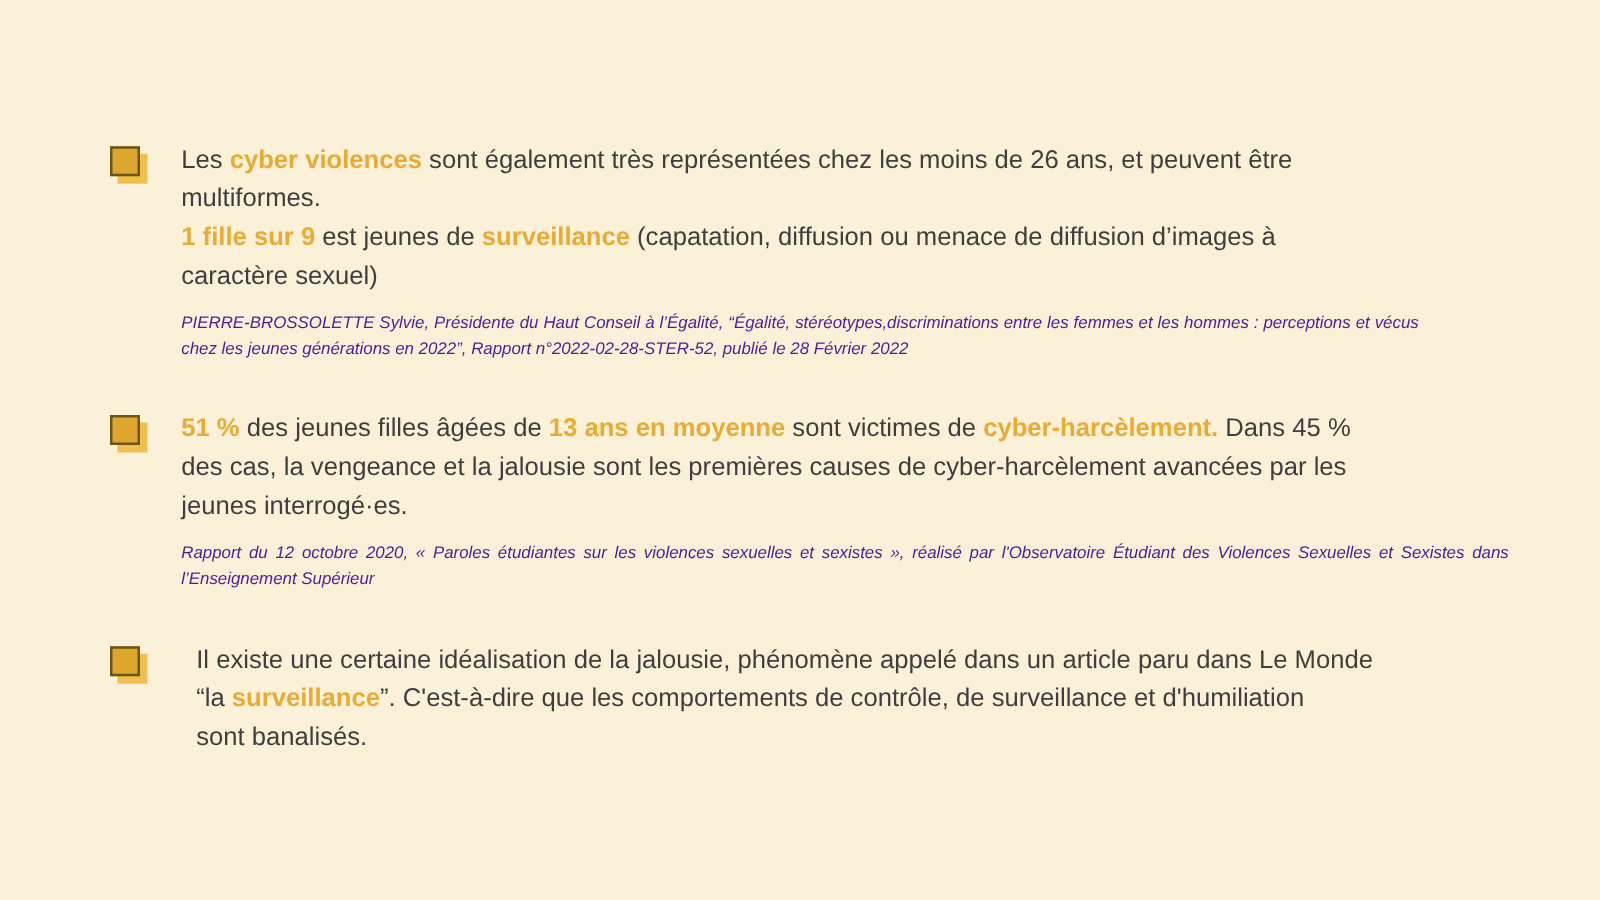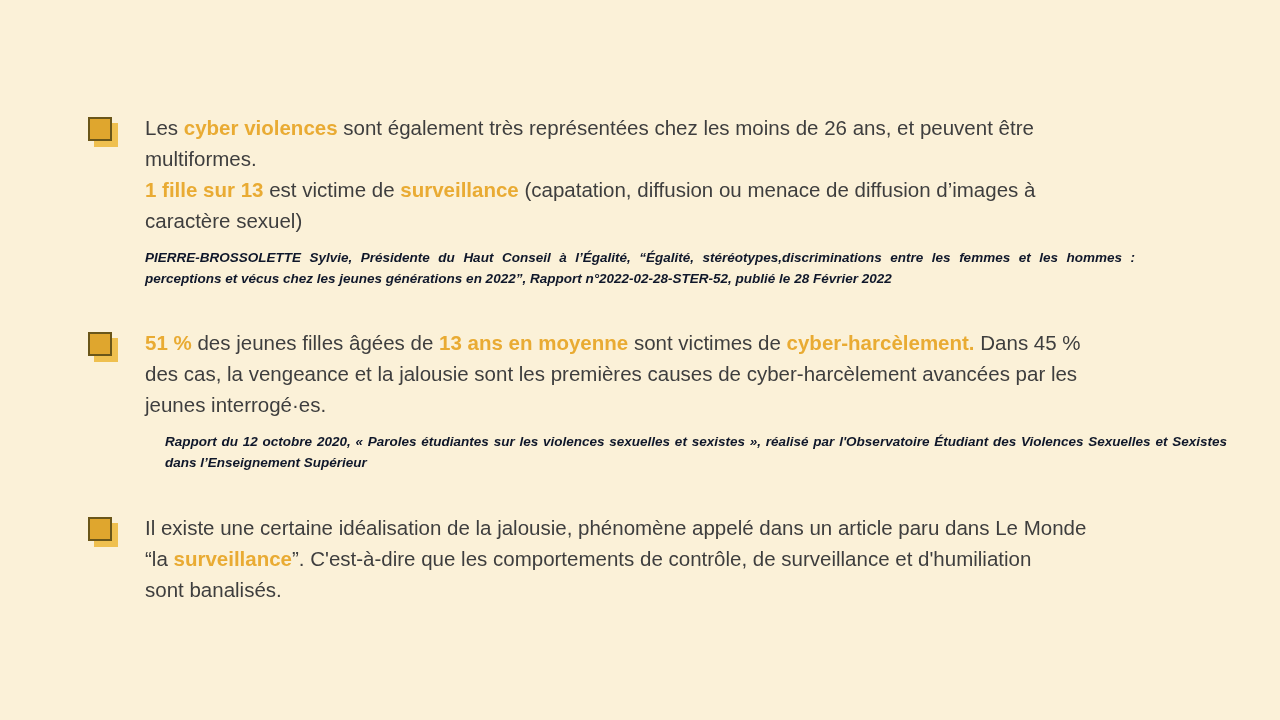--- a/index.html
+++ b/index.html
@@ -18,21 +18,21 @@
   }
   
   .row {
     position: absolute;
     left: 88px;
     display: flex;
     align-items: flex-start;
   }
   .r1 { top: 112px; }
   .r2 { top: 327px; }
-  .r3 { top: 512px; }
+  .r3 { top: 512px; gap: 12px; }
   
   .marker {
     position: relative;
     width: 31px;
     height: 31px;
     flex: 0 0 auto;
     margin-top: 5px;
     margin-right: 26px;
   }
   .sq {
@@ -64,40 +64,39 @@
     color: var(--accent, #E9AB33);
     font-weight: 700;
   }
   
   .citation {
     position: absolute;
     left: 145px;
     font-style: italic;
     font-size: 13.5px;
     line-height: 21px;
-    color: #0f172a;
+    color: #4c1d95;
     text-align: justify;
-    font-weight: bold;
   }
   .c1 { top: 247px; width: 990px; }
-  .c2 { top: 431px; width: 1062px; margin-left: 20px; }
+  .c2 { top: 431px; width: 1062px; }
 </style>
 </head>
 <body>
 
 <div class="slide">
 
   <div class="row r1">
     <div class="marker">
       <span class="sq back"></span>
       <span class="sq front"></span>
     </div>
     <div class="para"><span>Les </span><span class="accent">cyber violences</span><span> sont également très représentées chez les moins de 26 ans, et peuvent être
 multiformes.
-</span><span class="accent">1 fille sur 13</span><span> est victime de </span><span class="accent">surveillance</span><span> (capatation, diffusion ou menace de diffusion d’images à
+</span><span class="accent">1 fille sur 9</span><span> est jeunes de </span><span class="accent">surveillance</span><span> (capatation, diffusion ou menace de diffusion d’images à
 caractère sexuel)</span></div>
   </div>
 
   <div class="citation c1">PIERRE-BROSSOLETTE Sylvie, Présidente du Haut Conseil à l’Égalité, “Égalité, stéréotypes,discriminations entre les femmes et les hommes : perceptions et vécus chez les jeunes générations en 2022”, Rapport n°2022-02-28-STER-52, publié le 28 Février 2022</div>
 
   <div class="row r2">
     <div class="marker">
       <span class="sq back"></span>
       <span class="sq front"></span>
     </div>

